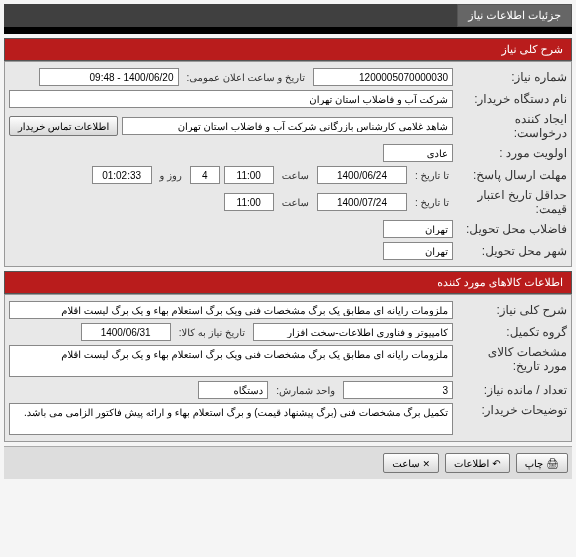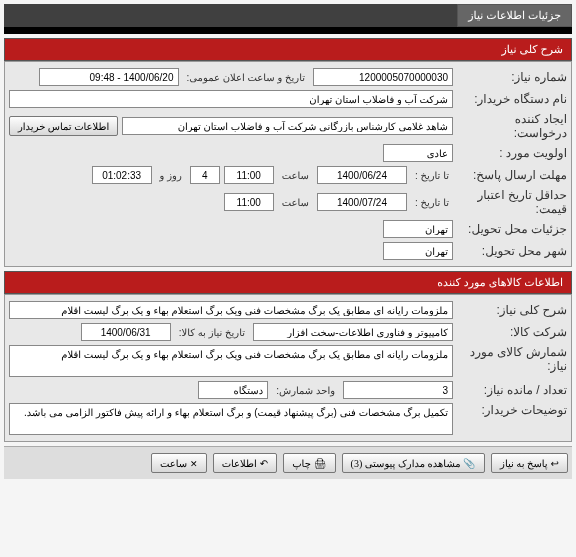--- a/index.html
+++ b/index.html
@@ -154,63 +154,61 @@
 
   <div class="row">
     <span class="label">حداقل تاریخ اعتبار قیمت:</span>
     <span class="label-inline">تا تاریخ :</span>
     <input class="fld fld-date" readonly="" value="1400/07/24" style="">
     <span class="label-inline">ساعت</span>
     <input class="fld fld-time" readonly="" value="11:00" style="">
   </div>
 
   <div class="row">
-    <span class="label">جزئیات محل تحویل:</span>
+    <span class="label">فاضلاب محل تحویل:</span>
     <input class="fld" style="width: 70px;" readonly="" value="تهران">
   </div>
 
   <div class="row">
     <span class="label">شهر محل تحویل:</span>
     <input class="fld" style="width: 70px;" readonly="" value="تهران">
   </div>
 </div>
 
 <div class="section-header">اطلاعات کالاهای مورد کننده</div>
 
 <div class="fieldset bg-watermark">
 
   <div class="row">
     <span class="label">شرح کلی نیاز:</span>
     <input class="fld fld-wide" readonly="" value="ملزومات رایانه ای مطابق یک برگ مشخصات فنی ویک برگ استعلام بهاء و یک برگ لیست اقلام" style="">
   </div>
 
   <div class="row">
-    <span class="label">شرکت کالا:</span>
+    <span class="label">گروه تکمیل:</span>
     <input class="fld" style="width: 200px;" readonly="" value="کامپیوتر و فناوری اطلاعات-سخت افزار">
     <span class="label-inline">تاریخ نیاز به کالا:</span>
     <input class="fld fld-date" readonly="" value="1400/06/31" style="">
   </div>
 
   <div class="row" style="align-items:flex-start">
-    <span class="label">شمارش کالای مورد نیاز:</span>
+    <span class="label">مشخصات کالای مورد تاریخ:</span>
     <textarea class="fld" readonly="" style="">ملزومات رایانه ای مطابق یک برگ مشخصات فنی ویک برگ استعلام بهاء و یک برگ لیست اقلام</textarea>
   </div>
 
   <div class="row">
     <span class="label">تعداد / مانده نیاز:</span>
     <input class="fld" style="width: 110px;" readonly="" value="3">
     <span class="label-inline">واحد شمارش:</span>
     <input class="fld" style="width: 70px;" readonly="" value="دستگاه">
   </div>
 
   <div class="row" style="align-items:flex-start">
     <span class="label">توضیحات خریدار:</span>
     <textarea class="fld" readonly="" style="">تکمیل برگ مشخصات فنی (برگ پیشنهاد قیمت) و برگ استعلام بهاء و ارائه پیش فاکتور الزامی می باشد.</textarea>
   </div>
 </div>
 
 <div class="footer-bar">
-  <button class="btn"><span class="icon-reply"></span><span>پاسخ به نیاز</span></button>
-  <button class="btn"><span class="icon-attach"></span><span>مشاهده مدارک پیوستی (3)</span></button>
   <button class="btn"><span class="icon-print"></span><span>چاپ</span></button>
   <button class="btn"><span class="icon-back"></span><span>اطلاعات</span></button>
   <button class="btn"><span class="icon-close"></span><span>ساعت</span></button>
 </div>
 
 </body></html>

